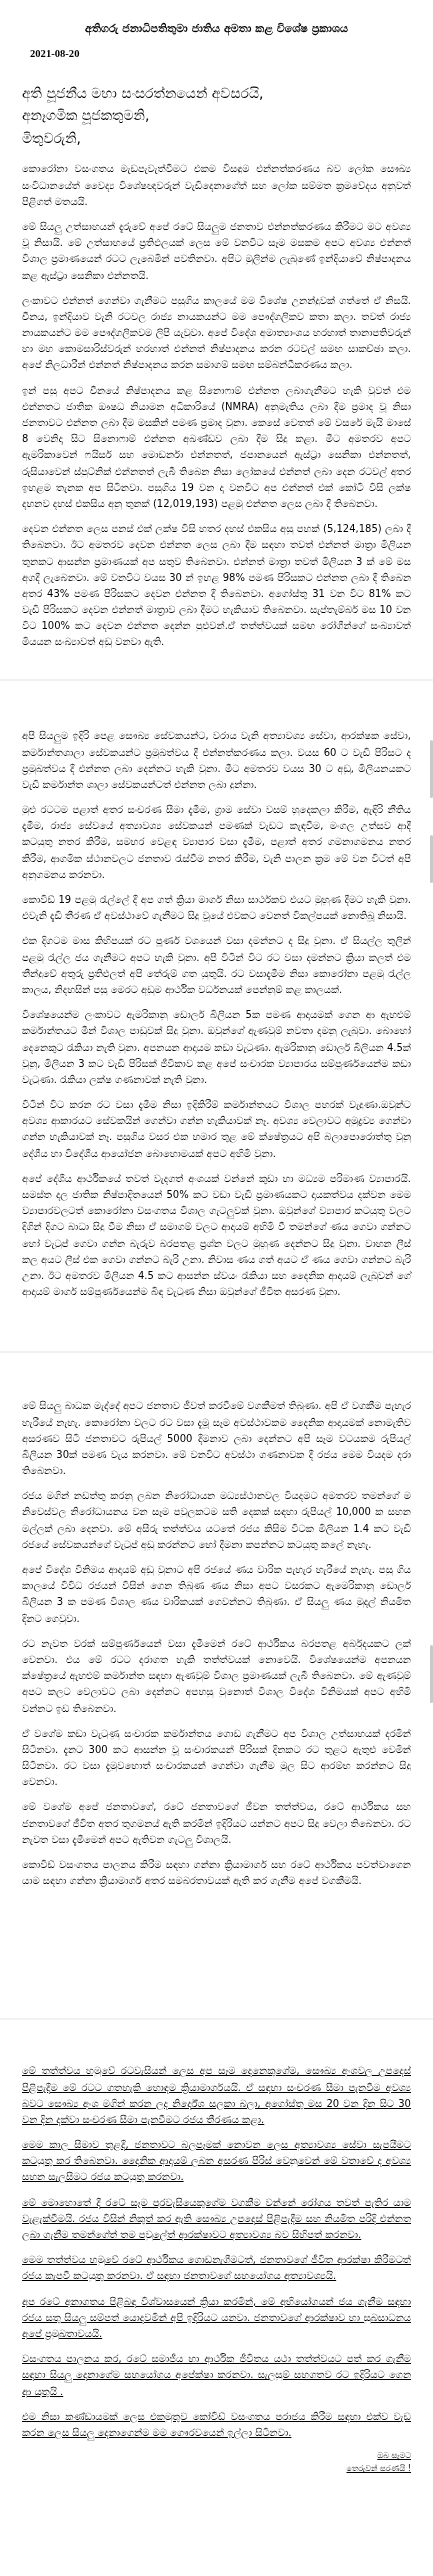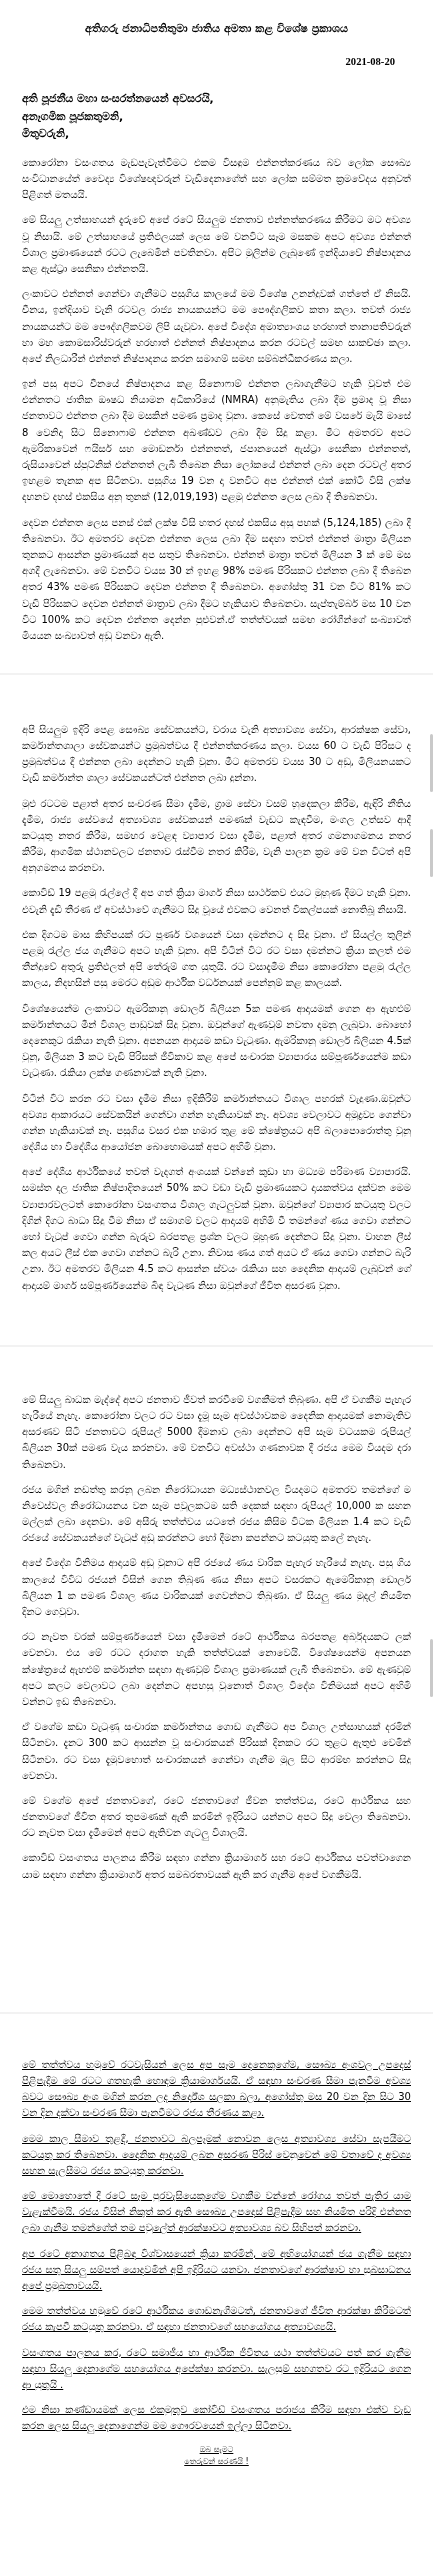--- a/index.html
+++ b/index.html
@@ -44,37 +44,36 @@
   .doc-title {
     text-align: center;
     font-weight: bold;
     font-size: 11px;
     line-height: 1.35;
     margin: 0;
     padding-top: 22px;
     letter-spacing: 0.1px;
   }
   .doc-date {
-    text-align: right;
+    text-align: left;
     font-weight: bold;
     font-size: 10.6px;
     font-family: "Liberation Serif", "DejaVu Serif", serif;
     line-height: 1.3;
-    margin: 16px;
+    margin: 8px;
     padding-top: 2.1px;
   }
   .salutation-block {
     margin-top: 21px;
   }
   .salutation-line {
-    font-size: 11px;
+    font-size: 14px;
     line-height: 1.62;
     text-align: left;
     margin: 0;
-    font-weight: bold;
   }
   p.body-para {
     font-size: 10px;
     line-height: 1.62;
     text-align: justify;
     text-justify: inter-word;
     margin: 0 0 9px 0;
   }
   p.body-para:first-child {
     margin-top: 0;
@@ -85,21 +84,21 @@
   }
   .page-first .page-body {
     padding-top: 11.7px;
   }
   .closing-block {
     margin-top: 2.1px;
   }
   .closing-line {
     font-size: 8px;
     line-height: 1.62;
-    text-align: center;
+    text-align: right;
     margin: 0;
   }
   .scroll-hint {
     position: absolute;
     right: 0.5px;
     width: 2.6px;
     border-radius: 1.6px;
     background: #c9c9c9;
   }
   .tail-space {
@@ -145,38 +144,38 @@
     <div class="scroll-hint" style="top:53px;height:58px;"></div>
     <div class="scroll-hint" style="top:148px;height:48px;"></div>
   </section>
 
   <div class="page-gap"></div>
 
   <section class="page" style="min-height:652px;">
     <div class="page-body" style="padding-top:39px;">
       <p class="body-para">මේ සියලු බාධක මැද්දේ අපට ජනතාව ජීවත් කරවීමේ වගකීමත් තිබුණා. අපි ඒ වගකීම පැහැර හැරීයේ නැහැ. කොරෝනා වලට රට වසා දැමූ සෑම අවස්ථාවකම දෛනික ආදායමක් නොමැතිව අසරණව සිටි ජනතාවට රුපියල් 5000 දීමනාව ලබා දෙන්නට අපි සෑම වටයකම රුපියල් බිලියන 30ක් පමණ වැය කරනවා. මේ වනවිට අවස්ථා ගණනාවක දී රජය මෙම වියදම දරා තිබෙනවා.</p>
       <p class="body-para">රජය මගින් නඩත්තු කරනු ලබන නිරෝධායන මධ්‍යස්ථානවල වියදමට අමතරව තමන්ගේ ම නිවෙස්වල නිරෝධායනය වන සෑම පවුලකටම සති දෙකක් සඳහා රුපියල් 10,000 ක සහන මල්ලක් ලබා දෙනවා.  මේ අසීරු තත්ත්වය යටතේ රජය කිසිම විටක මිලියන 1.4 කට වැඩි රජයේ සේවකයන්ගේ වැටුප් අඩු කරන්නට හෝ දීමනා කපන්නට කටයුතු කලේ නැහැ.</p>
-      <p class="body-para">අපේ විදේශ විනිමය ආදායම් අඩු වුනාට අපි රජයේ ණය වාරික පැහැර හැරීයේ නැහැ. පසු ගිය කාලයේ විවිධ රජයන් විසින් ගෙන තිබුණ ණය නිසා  අපට  වසරකට ඇමෙරිකානු ඩොලර් බිලියන 1 ක පමණ විශාල ණය වාරිකයක් ගෙවන්නට තිබුණා. ඒ සියලු ණය මුදල් නියමිත දිනට ගෙවුවා.</p>
+      <p class="body-para">අපේ විදේශ විනිමය ආදායම් අඩු වුනාට අපි රජයේ ණය වාරික පැහැර හැරීයේ නැහැ. පසු ගිය කාලයේ විවිධ රජයන් විසින් ගෙන තිබුණ ණය නිසා  අපට  වසරකට ඇමෙරිකානු ඩොලර් බිලියන 3 ක පමණ විශාල ණය වාරිකයක් ගෙවන්නට තිබුණා. ඒ සියලු ණය මුදල් නියමිත දිනට ගෙවුවා.</p>
       <p class="body-para">රට නැවත වරක් සම්පූර්ණයෙන් වසා දැමීමෙන් රටේ ආර්ථිකය බරපතළ අර්බුදයකට ලක් වෙනවා. එය මේ රටට දරාගත හැකි තත්ත්වයක් නොවෙයි. විශේෂයෙන්ම අපනයන ක්ෂේත්‍රයේ ඇහළුම් කර්මාන්ත සඳහා ඇණවුම් විශාල ප්‍රමාණයක් ලැබී තිබෙනවා. මේ ඇණවුම් අපට කලට වෙලාවට ලබා දෙන්නට අපහසු වුනොත් විශාල විදේශ විනිමයක් අපට අහිමි වන්නට ඉඩ තිබෙනවා.</p>
       <p class="body-para">ඒ වගේම කඩා වැටුණු සංචාරක කර්මාන්තය ගොඩ ගැනීමට අප විශාල උත්සාහයක් දරමින් සිටිනවා. දැනට 300 කට ආසන්න වූ සංචාරකයන් පිරිසක් දිනකට රට තුළට ඇතුළු වෙමින් සිටිනවා. රට වසා දැමුවහොත් සංචාරකයන් ගෙන්වා ගැනීම මුල සිට ආරම්භ කරන්නට සිදු වෙනවා.</p>
-      <p class="body-para">මේ වගේම අපේ ජනතාවගේ, රටේ ජනතාවගේ ජීවන තත්ත්වය, රටේ ආර්ථිකය සහ ජනතාවගේ ජීවිත අතර තුපමණක් ඇති කරමින් ඉදිරියට යන්නට අපට සිදු වෙලා තිබෙනවා. රට නැවත වසා දැමීමෙන් අපට ඇතිවන ගැටලු විශාලයි.</p>
+      <p class="body-para">මේ වගේම අපේ ජනතාවගේ, රටේ ජනතාවගේ ජීවන තත්ත්වය, රටේ ආර්ථිකය සහ ජනතාවගේ ජීවිත අතර තුගමනය් ඇති කරමින් ඉදිරියට යන්නට අපට සිදු වෙලා තිබෙනවා. රට නැවත වසා දැමීමෙන් අපට ඇතිවන ගැටලු විශාලයි.</p>
       <p class="body-para">කොවිඩ් වසංගතය පාලනය කිරීම සඳහා ගන්නා ක්‍රියාමාර්ග සහ රටේ ආර්ථිකය පවත්වාගෙන යාම සඳහා ගන්නා ක්‍රියාමාර්ග අතර සමබරතාවයක් ඇති කර ගැනීම අපේ වගකීමයි.</p>
     </div>
     <div class="scroll-hint" style="top:286px;height:58px;"></div>
   </section>
 
   <div class="page-gap"></div>
 
   <section class="page" style="min-height:593px;text-decoration:underline;">
     <div class="page-body" style="padding-top:37px;">
       <p class="body-para">මේ තත්ත්වය හමුවේ රටවැසියන් ලෙස අප සෑම දෙනෙකුගේම, සෞඛ්‍ය අංශවල උපදෙස් පිළිපැදීම මේ රටට ගතහැකි හොඳම ක්‍රියාමාර්ගයයි. ඒ සඳහා සංචරණ සීමා පැනවීම අවශ්‍ය බවට සෞඛ්‍ය අංශ මගින් කරන ලද නිර්දේශ සලකා බලා, අගෝස්තු මස 20 වන දින සිට 30 වන දින දක්වා සංචරණ සීමා පැනවීමට රජය තීරණය කළා.</p>
       <p class="body-para">මෙම කාල සීමාව තුළදී, ජනතාවට බලපෑමක් නොවන ලෙස අත්‍යාවශ්‍ය සේවා සැපයීමට කටයුතු කර තිබෙනවා. දෛනික ආදායම් ලබන අසරණ පිරිස් වෙනුවෙන් මේ වතාවේ ද අවශ්‍ය සහන සැලසීමට රජය කටයුතු කරනවා.</p>
       <p class="body-para">මේ මොහොතේ දී රටේ සෑම පුරවැසියෙකුගේම වගකීම වන්නේ රෝගය තවත් පැතිර යාම වැළැක්වීමයි. රජය විසින් නිකුත් කර ඇති සෞඛ්‍ය උපදෙස් පිළිපැදීම සහ නියමිත පරිදි එන්නත ලබා ගැනීම තමන්ගේත් තම පවුලේත් ආරක්ෂාවට අත්‍යාවශ්‍ය බව සිහිපත් කරනවා.</p>
+      <p class="body-para">මෙම තත්ත්වය හමුවේ රටේ ආර්ථිකය ගොඩනැගීමටත්, ජනතාවගේ ජීවිත ආරක්ෂා කිරීමටත් රජය කැපවී කටයුතු කරනවා. ඒ සඳහා ජනතාවගේ සහයෝගය අත්‍යාවශ්‍යයි.</p>
       <p class="body-para">අප රටේ අනාගතය පිළිබඳ විශ්වාසයෙන් ක්‍රියා කරමින්, මේ අභියෝගයන් ජය ගැනීම සඳහා රජය සතු සියලු සම්පත් යොදවමින් අපි ඉදිරියට යනවා. ජනතාවගේ ආරක්ෂාව හා සුබසාධනය අපේ ප්‍රමුඛතාවයයි.</p>
-      <p class="body-para">මෙම තත්ත්වය හමුවේ රටේ ආර්ථිකය ගොඩනැගීමටත්, ජනතාවගේ ජීවිත ආරක්ෂා කිරීමටත් රජය කැපවී කටයුතු කරනවා. ඒ සඳහා ජනතාවගේ සහයෝගය අත්‍යාවශ්‍යයි.</p>
       <p class="body-para">වසංගතය පාලනය කර, රටේ සමාජීය හා ආර්ථික ජීවිතය යථා තත්ත්වයට පත් කර ගැනීම සඳහා සියලු දෙනාගේම සහයෝගය අපේක්ෂා කරනවා. සැලසුම් සහගතව රට ඉදිරියට ගෙන ආ යුතුයි .</p>
       <p class="body-para">එම නිසා කණ්ඩායමක් ලෙස එකමුතුව කෝවිඩ් වසංගතය පරාජය කිරීම සඳහා එක්ව වැඩ කරන ලෙස  සියලු දෙනාගෙන්ම මම ගෞරවයෙන් ඉල්ලා සිටිනවා.</p>
 
       <div class="closing-block">
         <p class="closing-line">ඔබ සැමට</p>
         <p class="closing-line">තෙරුවන් සරණයි !</p>
       </div>
       <div class="tail-space"></div>
     </div>
   </section>

